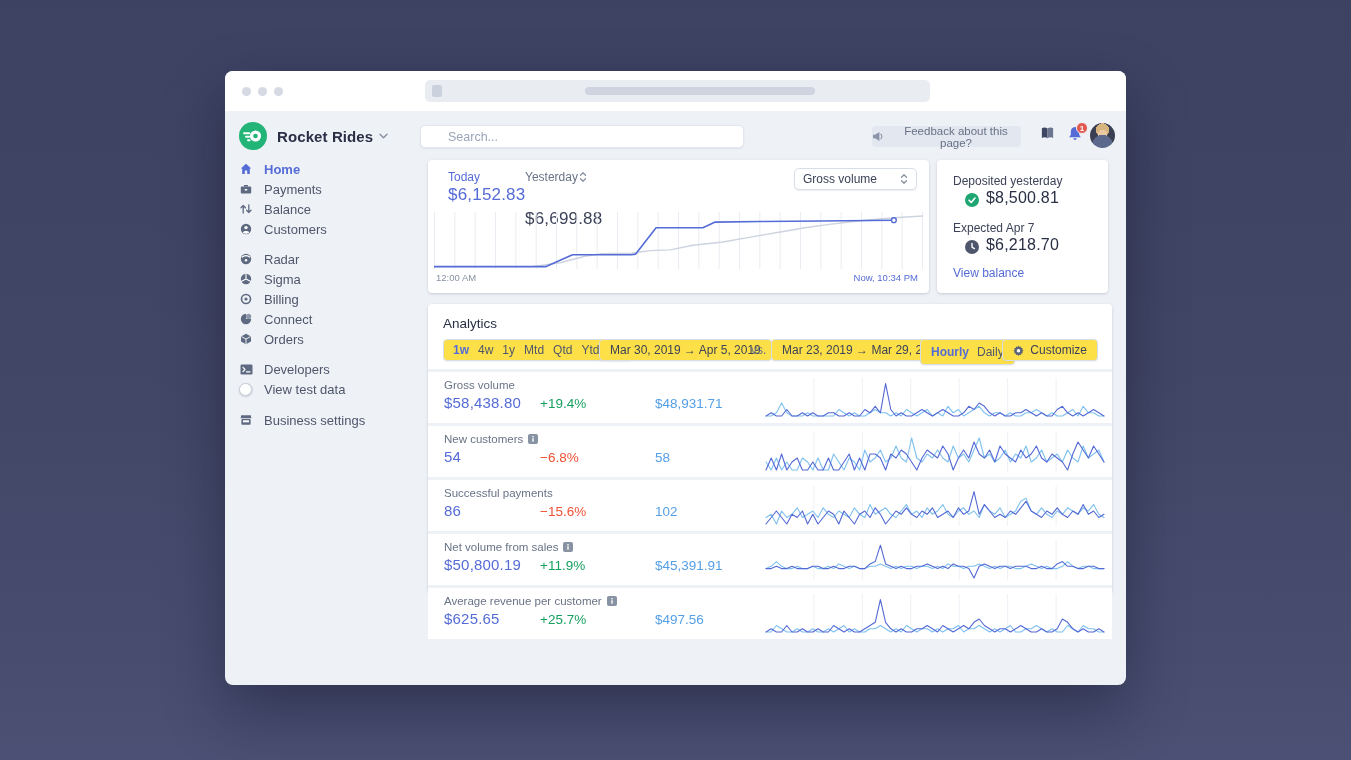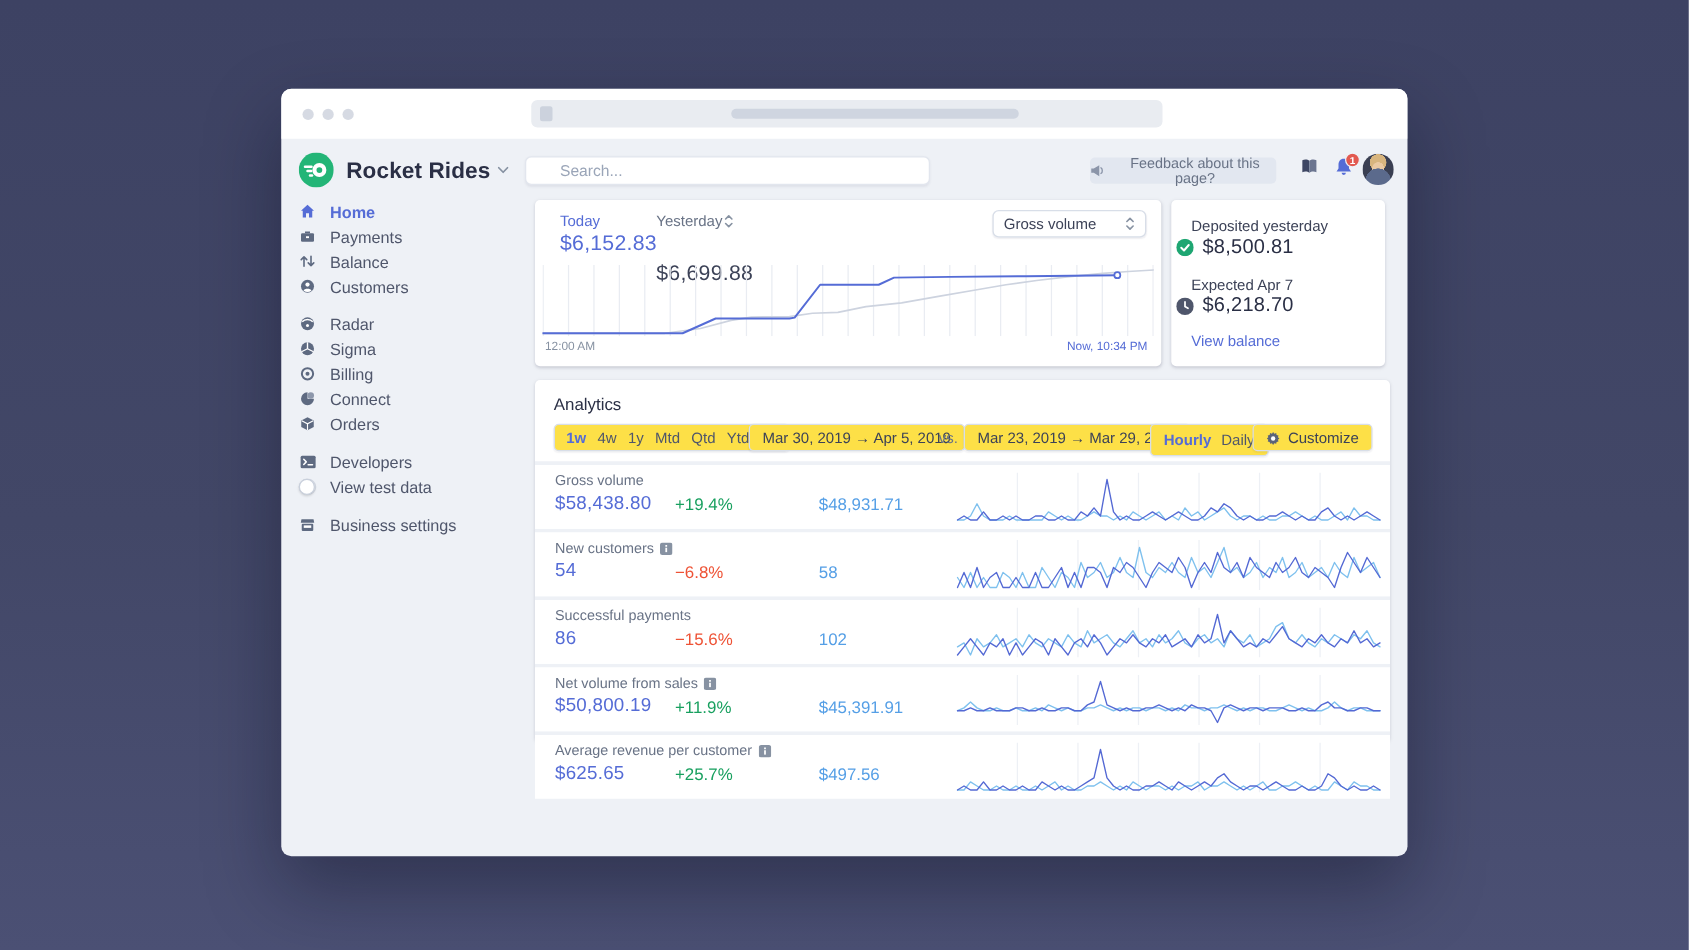--- a/index.html
+++ b/index.html
@@ -19,21 +19,21 @@
   .dots { position:absolute; left:17px; top:16px; display:flex; gap:7px; }
   .dot { width:9px; height:9px; border-radius:50%; background:#d6dae3; }
   .urlbar { position:absolute; left:200px; top:9px; width:505px; height:22px; background:#e9ecf1; border-radius:5px; }
   .url-fav { position:absolute; left:7px; top:5px; width:10px; height:12px; border-radius:2px; background:#ccd2dd; }
   .url-pill { position:absolute; left:160px; top:7px; width:230px; height:8px; border-radius:4px; background:#cfd5e0; }
   
   .app { position:absolute; top:40px; left:0; right:0; bottom:0; }
   .sidebar { position:absolute; left:0; top:0; width:195px; height:100%; }
   .account { position:absolute; left:14px; top:11px; display:flex; align-items:center; cursor:pointer; }
   .logo { width:28px; height:28px; margin-right:10px; display:block; }
-  .acct-name { font-size:18px; font-weight:700; color:#2a2f45; letter-spacing:.1px; }
+  .acct-name { font-size:15px; font-weight:700; color:#2a2f45; letter-spacing:.1px; }
   .acct-chev { margin-left:6px; display:flex; }
   .nav { position:absolute; top:48px; left:0; right:0; list-style:none; }
   .nav-item { display:flex; align-items:center; height:20px; padding:0 14px; font-size:13px; color:#4f566b; cursor:pointer; }
   .nav-item.gap { margin-top:10px; }
   .nav-item.gap-lg { margin-top:11px; }
   .nav-item.active { color:#556cd6; font-weight:700; }
   .nico { width:14px; height:13px; margin-right:11px; display:flex; align-items:center; justify-content:center; flex:none; }
   .toggle { width:22px; height:13px; border-radius:7px; background:#fff; border:1px solid #d4dae4; position:relative; display:inline-block; }
   .toggle .knob { position:absolute; left:-1px; top:-1px; width:13px; height:13px; border-radius:50%; background:#fff; border:1px solid #c9d0dc; box-shadow:0 1px 2px rgba(0,0,0,.15); }
   
@@ -65,21 +65,21 @@
   .ov-value.yest { left:97px; color:#3c4257;margin-top:24px; }
   .metric-select { position:absolute; right:12px; top:8px; width:123px; height:22px; background:#fff; border:1px solid #d8dee8; border-radius:5px; box-shadow:0 1px 1px rgba(50,50,93,.08); font-size:12px; color:#3c4257; display:flex; align-items:center; padding:0 8px; cursor:pointer; }
   .metric-select .chevs { margin-left:auto; display:flex; }
   .ov-chart { position:absolute; left:6px; top:52px; }
   .axis-label { position:absolute; top:112px; font-size:9.5px; }
   .axis-label.start { left:8px; color:#8792a2; }
   .axis-label.now { right:11px; color:#556cd6;margin-left:28px; }
   
   .bal-card { left:517px; top:49px; width:171px; height:133px; }
   .bal-label { position:absolute; left:16px; font-size:12px; color:#3c4257; }
-  .bal-row { position:absolute; left:4px; display:flex; align-items:center; gap:7px; }
+  .bal-row { position:absolute; left:28px; display:flex; align-items:flex-end; gap:7px; }
   .bal-value { font-size:16px; color:#2a2f45; letter-spacing:.2px; }
   .bal-link { position:absolute; left:16px; top:106px; font-size:12px; color:#556cd6; text-decoration:none; }
   
   .an-card { left:8px; top:193px; width:684px; height:289px; }
   .an-title { position:absolute; left:15px; top:12px; font-size:13.5px; color:#2a2f45; font-weight:500; }
   .an-controls { position:absolute; left:15px; right:14px; top:35px; height:22px; }
   .ctl { position:absolute; top:0; height:22px; background:#fde047; border:1px solid #d8dee8; border-radius:4px; box-shadow:0 1px 1px rgba(50,50,93,.06); display:flex; align-items:center; font-size:12px; color:#4f566b; cursor:pointer; }
   .ctl-ranges { left:0; padding:0 9px; gap:9px; }
   .ctl-ranges span.on, .ctl-gran span.on { color:#556cd6; font-weight:700; }
   .ctl-date1 { left:156px; padding:0 10px; color:#3c4257; }

